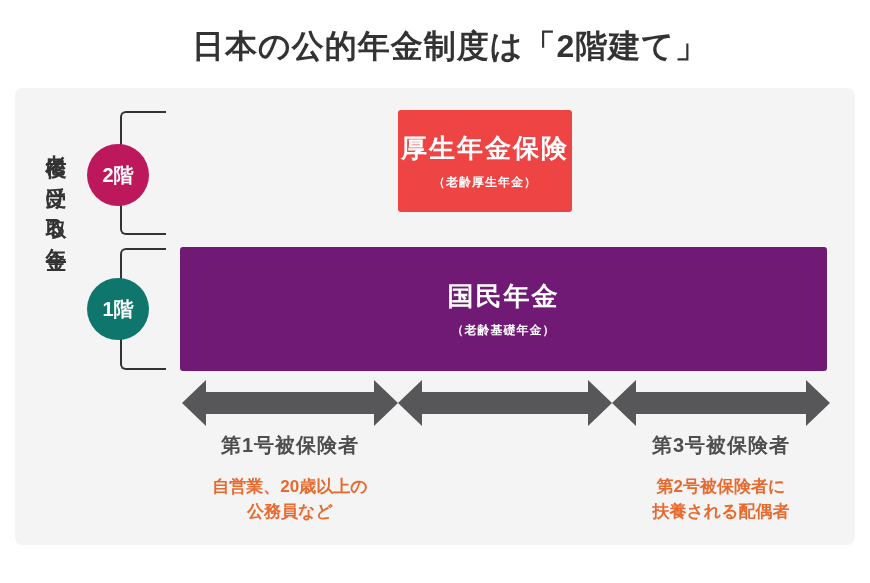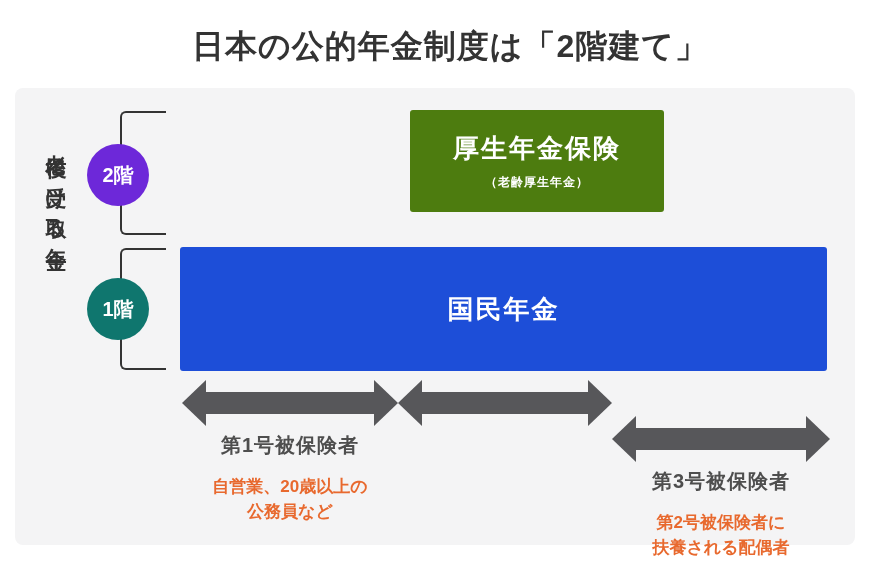--- a/index.html
+++ b/index.html
@@ -28,42 +28,42 @@
     border: 2px solid #333333; border-right: none;
     border-radius: 6px 0 0 6px; background: transparent;
   }
   .bracket-2f { top: 23px;  height: 124px; }
   .bracket-1f { top: 160px; height: 122px; }
   .badge {
     position: absolute; left: 72px; width: 62px; height: 62px; border-radius: 50%;
     display: flex; align-items: center; justify-content: center;
     color: #ffffff; font-size: 20px; font-weight: bold;
   }
-  .badge-2f { top: 56px;  background: #6d28d9; }
+  .badge-2f { top: 56px;  background: #be185d; }
   .badge-1f { top: 190px; background: #0f766e; }
   .box {
     position: absolute; border-radius: 3px; color: #ffffff;
     display: flex; flex-direction: column; align-items: center; justify-content: center;
     text-align: center;
   }
-  .box-2f { left: 395px; top: 22px;  width: 254px; height: 102px; background: #4d7c0f; }
-  .box-1f { left: 165px; top: 159px; width: 647px; height: 124px; background: #1d4ed8; }
+  .box-2f { left: 383px; top: 22px;  width: 174px; height: 102px; background: #ef4444; }
+  .box-1f { left: 165px; top: 159px; width: 647px; height: 124px; background: #701a75; }
   .box-title    { font-size: 26px; font-weight: bold; letter-spacing: 2px; }
   .box-subtitle { font-size: 12px; font-weight: bold; margin-top: 8px; letter-spacing: 1px; }
   .arrow {
     position: absolute; top: 292px; height: 46px;
     display: flex; align-items: center;
   }
   .head { width: 0; height: 0; border-top: 23px solid transparent; border-bottom: 23px solid transparent; }
   .head-l { border-right: 24px solid #57575a; }
   .head-r { border-left: 24px solid #57575a; }
   .shaft { flex: 1; height: 22px; background: #57575a; }
   .col-1 { left: 167px; width: 216px; }
   .col-2 { left: 383px; width: 214px; }
-  .col-3 { left: 597px; width: 218px; margin-top: 36px; }
+  .col-3 { left: 597px; width: 218px; }
   .cat-label {
     position: absolute; top: 344px; text-align: center;
     font-size: 20px; font-weight: bold; color: #4e4e4e; letter-spacing: 1px;
   }
   .cat-desc {
     position: absolute; top: 387px; text-align: center;
     font-size: 17px; font-weight: bold; color: #e8692e;
     line-height: 1.45; white-space: pre-line;
   }
 </style>
@@ -80,20 +80,21 @@
   <div class="badge badge-2f">2階</div>
   <div class="box box-2f">
     <div class="box-title">厚生年金保険</div>
     <div class="box-subtitle">（老齢厚生年金）</div>
   </div>
 
   <div class="bracket bracket-1f"></div>
   <div class="badge badge-1f">1階</div>
   <div class="box box-1f">
     <div class="box-title">国民年金</div>
+    <div class="box-subtitle">（老齢基礎年金）</div>
   </div>
 
   <div class="arrow col-1">
     <span class="head head-l"></span>
     <span class="shaft"></span>
     <span class="head head-r"></span>
   </div>
   <div class="arrow col-2">
     <span class="head head-l"></span>
     <span class="shaft"></span>

